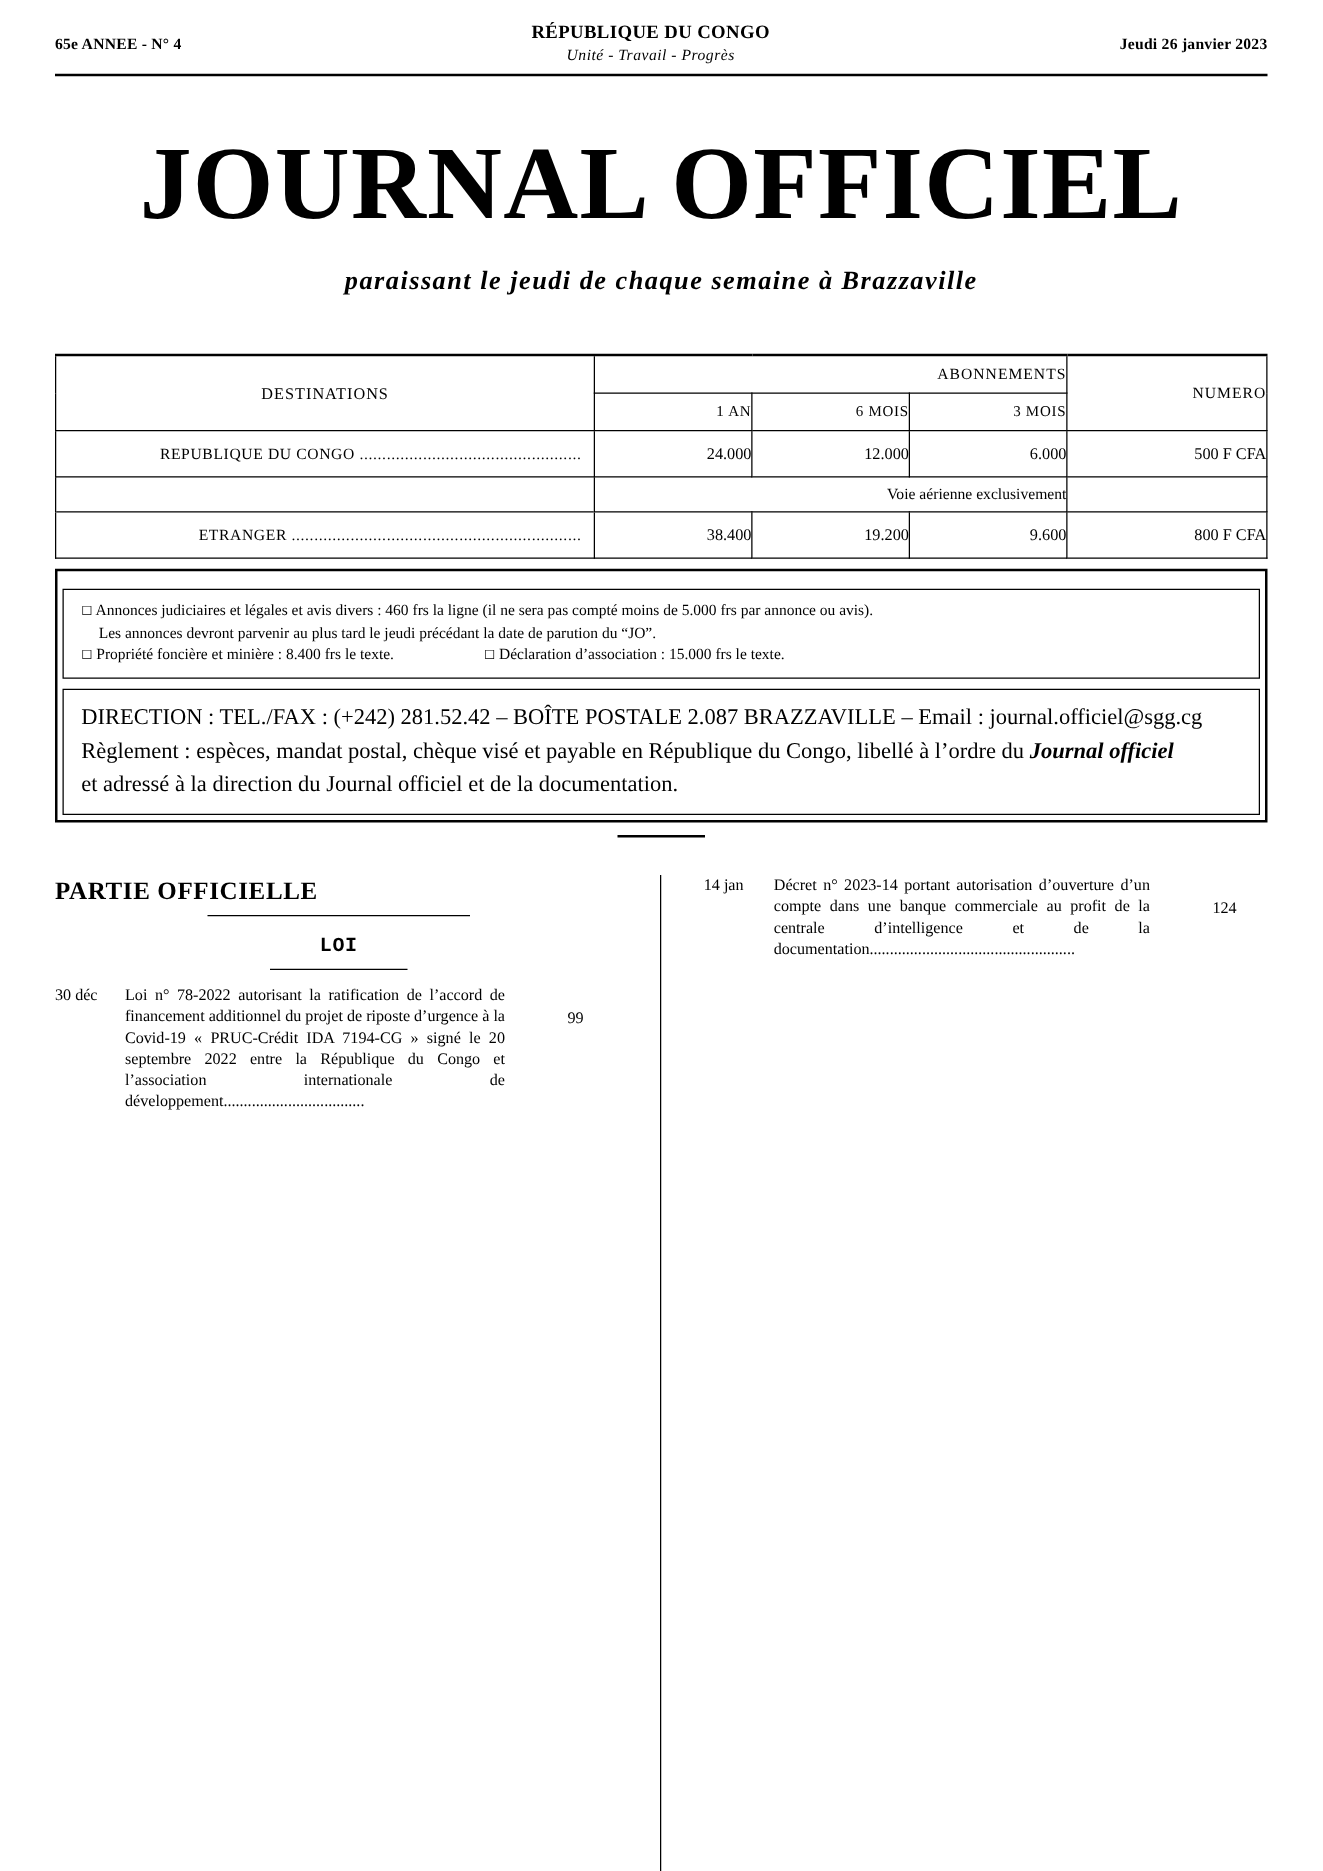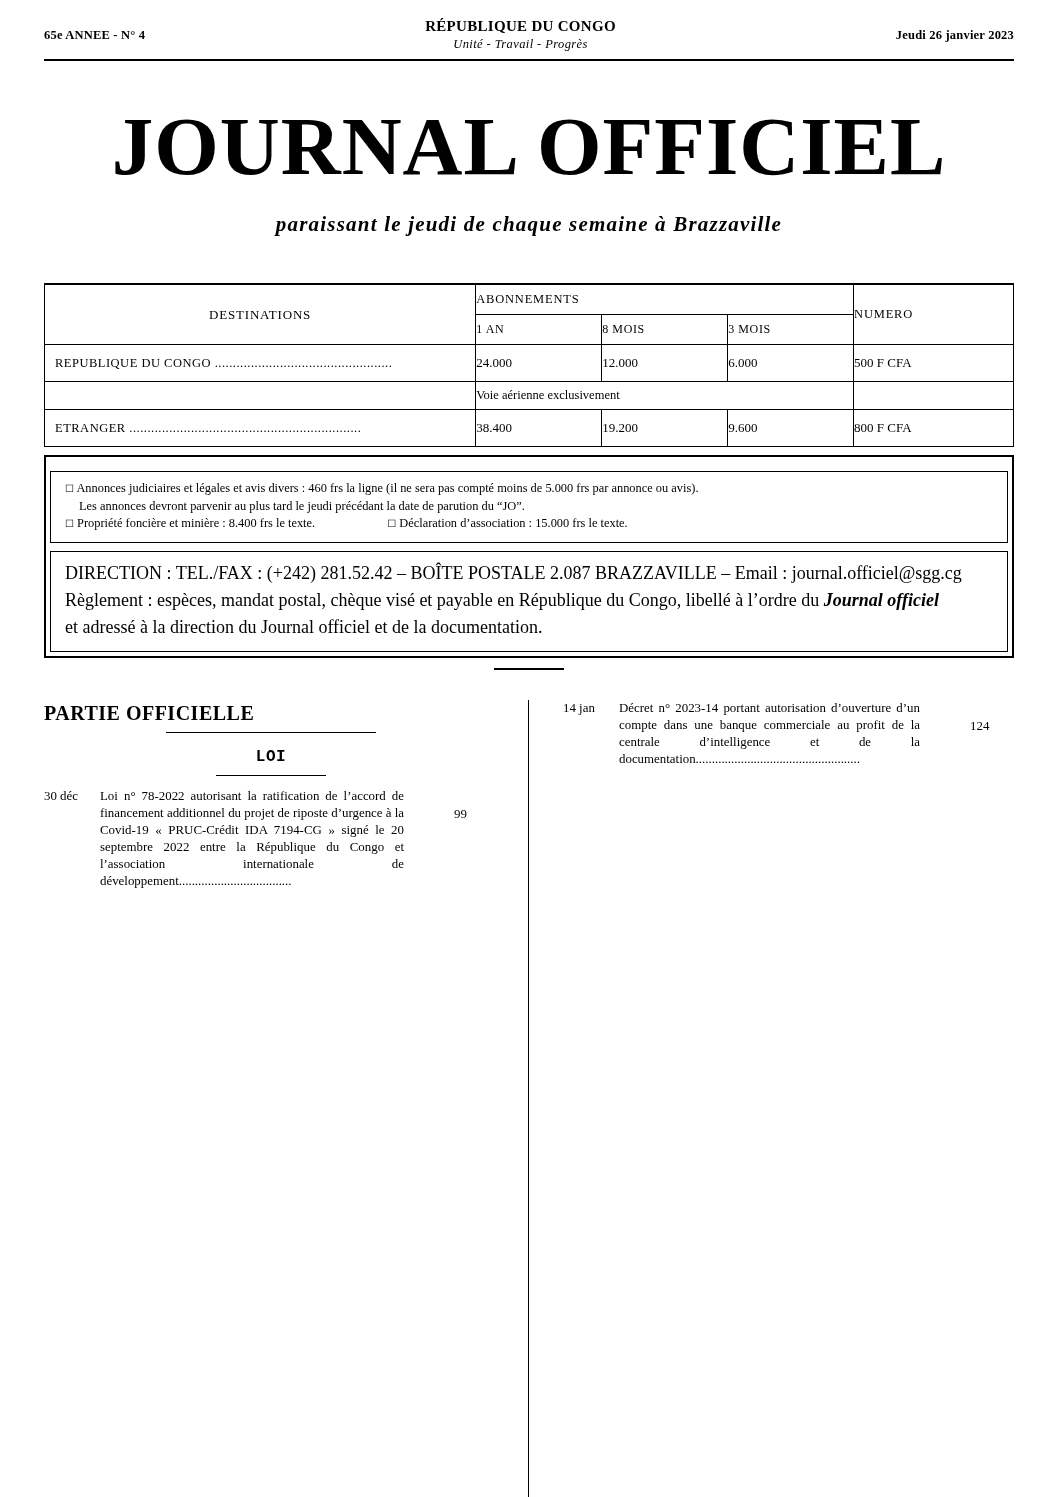--- a/index.html
+++ b/index.html
@@ -86,21 +86,21 @@
   .subs-wrap { margin-top: 46px; }
   table.subs {
     width: 100%;
     border-collapse: collapse;
     font-size: 12.5px;
     table-layout: fixed;
   }
   table.subs td, table.subs th {
     border: 1px solid #000;
     padding: 0;
-    text-align: left;
+    text-align: right;
     font-weight: normal;
   }
   table.subs .outer-top { border-top: 2.5px solid #000; }
   .cell-dest {
     text-align: left;
     padding: 8px 10px !important;
     font-size: 12.5px;
   }
   .dest-head {
     font-weight: bold;
@@ -255,21 +255,21 @@
         <col style="width:16.5%">
       </colgroup>
       <tbody>
         <tr>
           <td class="outer-top dest-head" rowspan="2">DESTINATIONS</td>
           <td class="outer-top abo-head" colspan="3">ABONNEMENTS</td>
           <td class="outer-top num-head" rowspan="2">NUMERO</td>
         </tr>
         <tr>
           <td class="sub-head">1 AN</td>
-          <td class="sub-head">8 MOIS</td>
+          <td class="sub-head">6 MOIS</td>
           <td class="sub-head">3 MOIS</td>
         </tr>
         <tr>
           <td class="cell-dest dots">REPUBLIQUE DU CONGO .................................................</td>
           <td class="row-val">24.000</td>
           <td class="row-val">12.000</td>
           <td class="row-val">6.000</td>
           <td class="row-val">500 F CFA</td>
         </tr>
         <tr>

